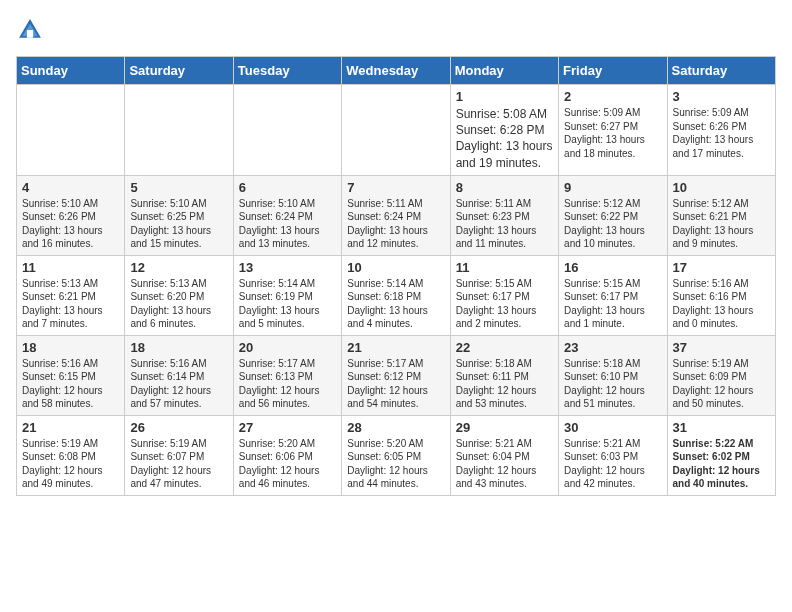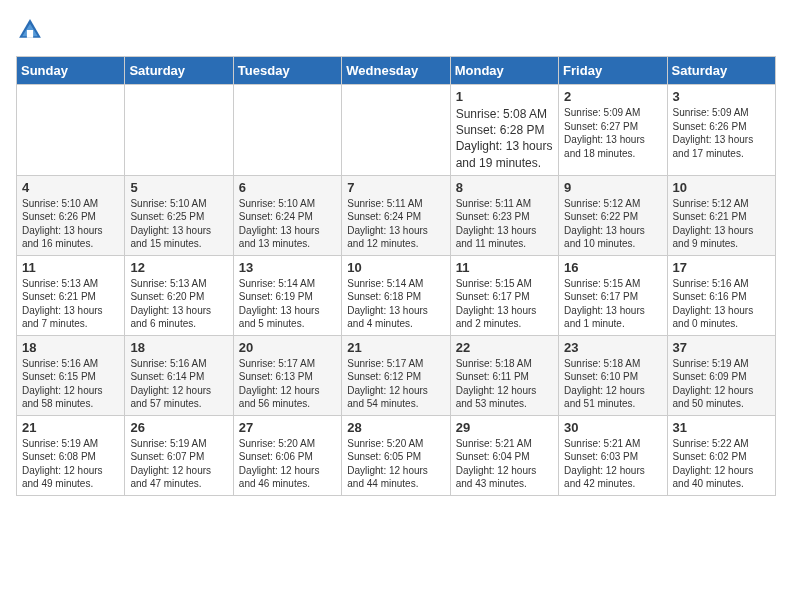--- a/index.html
+++ b/index.html
@@ -341,20 +341,20 @@
         </td>
         <td>
           <span class="day-number">30</span>
           <div style="white-space: pre-line; font-size: 10px; line-height: 1.35;">Sunrise: 5:21 AM
 Sunset: 6:03 PM
 Daylight: 12 hours
 and 42 minutes.</div>
         </td>
         <td>
           <span class="day-number">31</span>
-          <div style="white-space: pre-line; font-size: 10px; line-height: 1.35;">Sunrise: 5:22 AM
+          <div style="white-space: pre-line; font-size: 10px; line-height: 1.35; font-weight: bold;">Sunrise: 5:22 AM
 Sunset: 6:02 PM
 Daylight: 12 hours
 and 40 minutes.</div>
         </td>
       </tr>
     </tbody>
 </table>
 
 </body></html>

